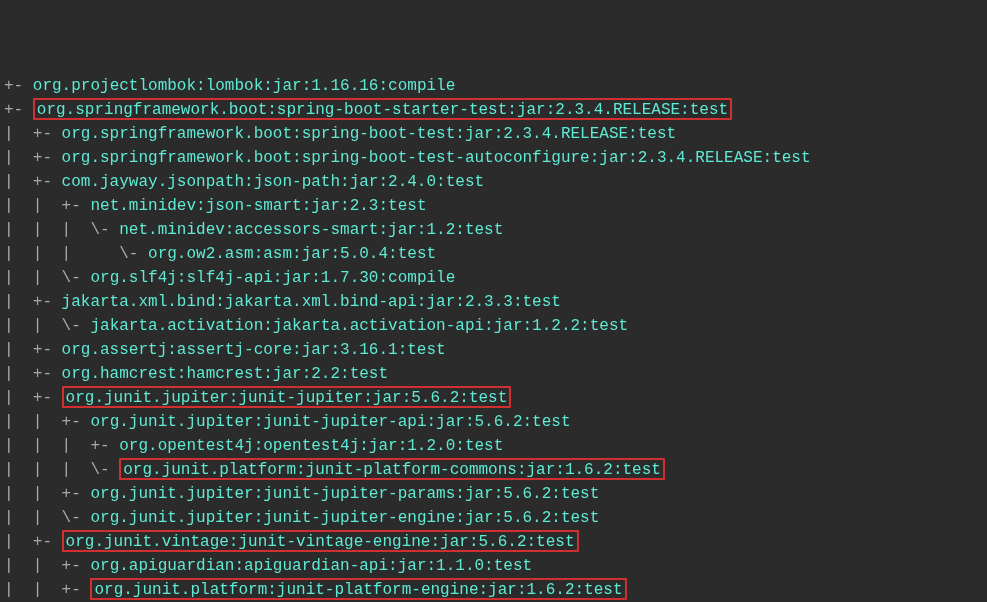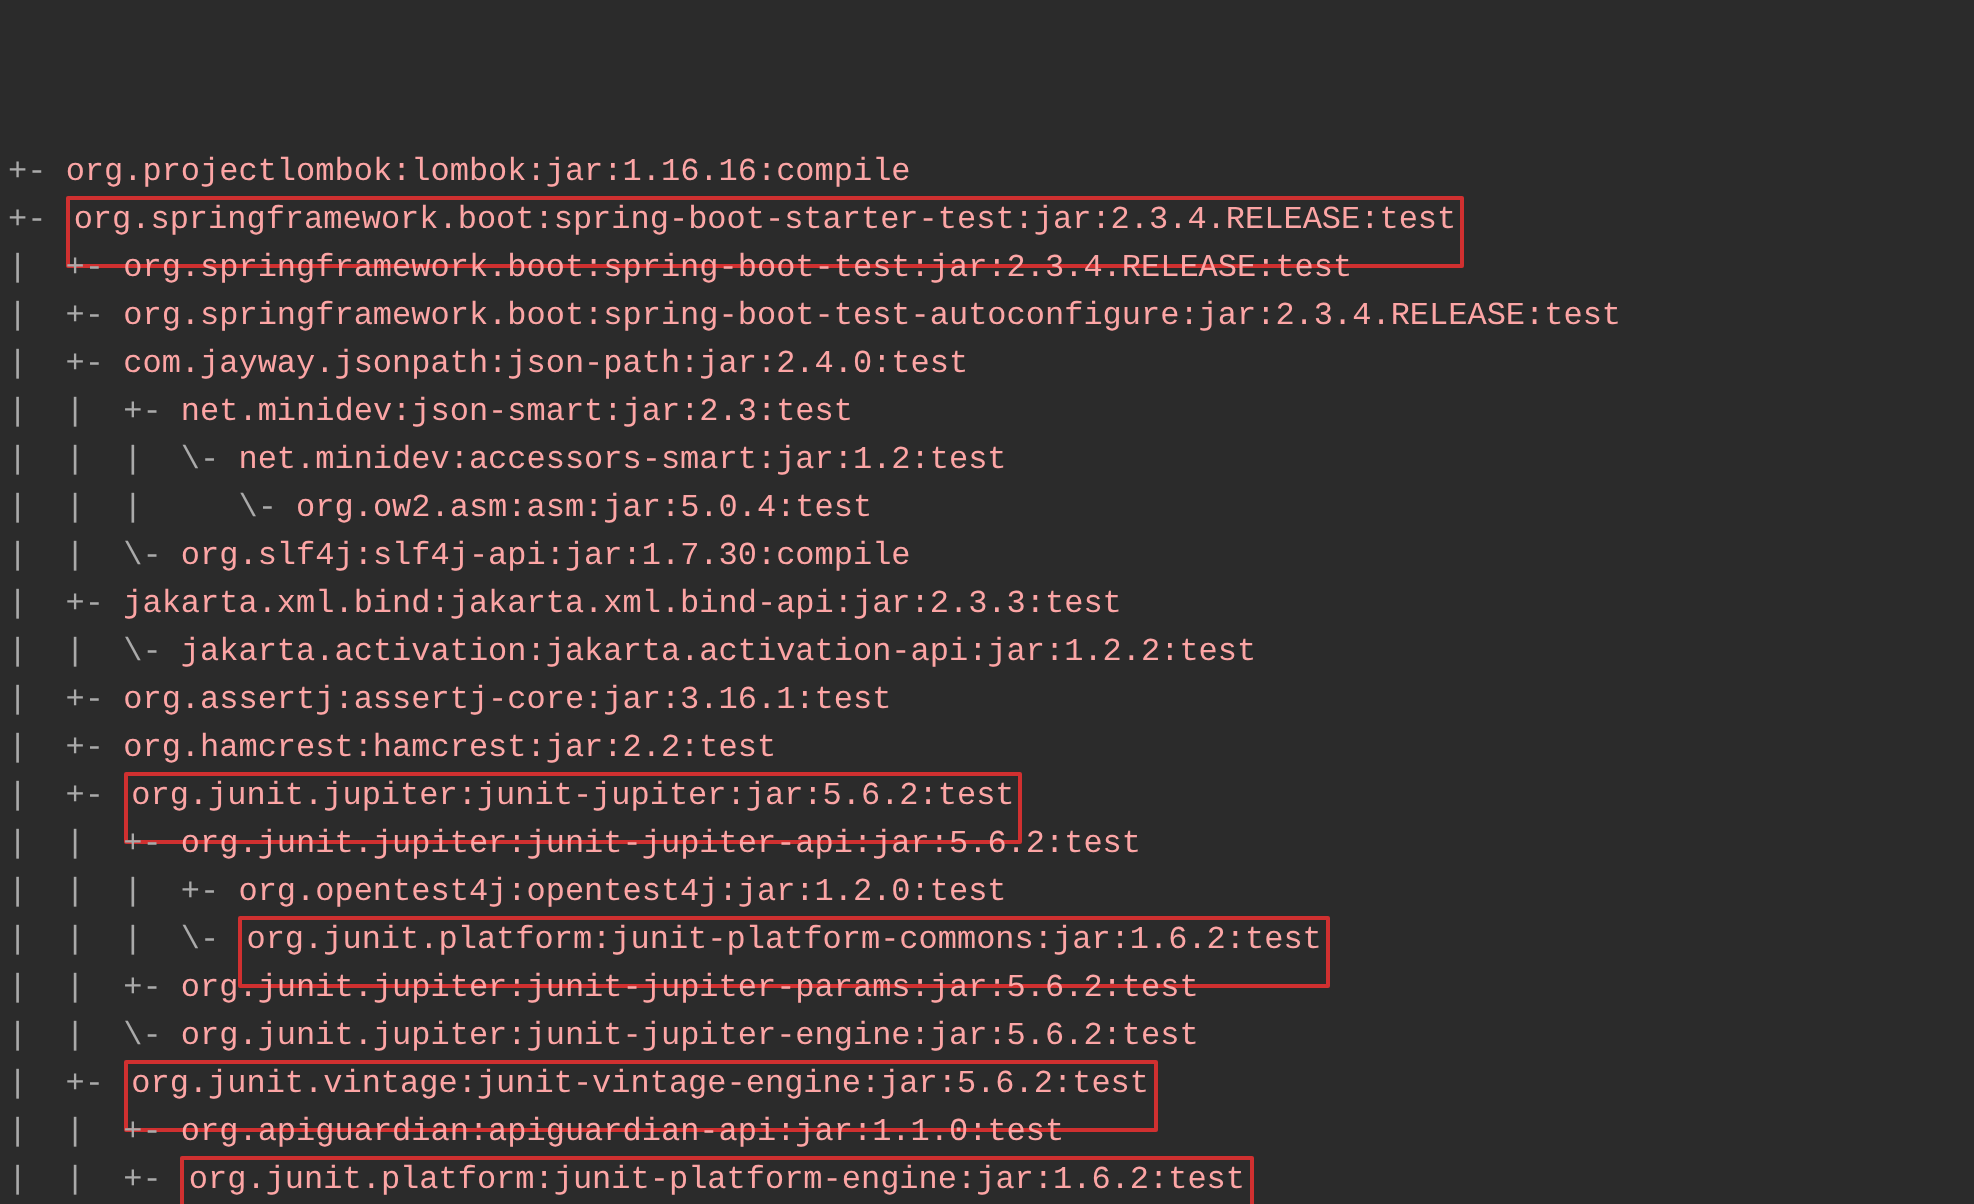--- a/index.html
+++ b/index.html
@@ -10,28 +10,28 @@
     font-size: 16px;
     line-height: 24px;
     white-space: pre;
     width: 987px;
     height: 602px;
     overflow: hidden;
     padding: 2px 4px;
   }
   .line { display: block; height: 24px; }
   .tree { color: #aaaaaa; }
-  .txt  { color: #fca5a5; }
+  .txt  { color: #5eead4; }
   .hl {
     border: 2px solid #d03030;
     padding: 0 2px;
     border-radius: 1px;
     display: inline-block;
     line-height: 20px;
-    height: 36px;
+    height: 22px;
     vertical-align: baseline;
   }
 </style>
 </head>
 <body>
 
 
 <div id="tree-root"><span class="line"><span class="tree">+- </span><span class="txt">org.projectlombok:lombok:jar:1.16.16:compile</span></span><span class="line"><span class="tree">+- </span><span class="txt hl">org.springframework.boot:spring-boot-starter-test:jar:2.3.4.RELEASE:test</span></span><span class="line"><span class="tree">|  +- </span><span class="txt">org.springframework.boot:spring-boot-test:jar:2.3.4.RELEASE:test</span></span><span class="line"><span class="tree">|  +- </span><span class="txt">org.springframework.boot:spring-boot-test-autoconfigure:jar:2.3.4.RELEASE:test</span></span><span class="line"><span class="tree">|  +- </span><span class="txt">com.jayway.jsonpath:json-path:jar:2.4.0:test</span></span><span class="line"><span class="tree">|  |  +- </span><span class="txt">net.minidev:json-smart:jar:2.3:test</span></span><span class="line"><span class="tree">|  |  |  \- </span><span class="txt">net.minidev:accessors-smart:jar:1.2:test</span></span><span class="line"><span class="tree">|  |  |     \- </span><span class="txt">org.ow2.asm:asm:jar:5.0.4:test</span></span><span class="line"><span class="tree">|  |  \- </span><span class="txt">org.slf4j:slf4j-api:jar:1.7.30:compile</span></span><span class="line"><span class="tree">|  +- </span><span class="txt">jakarta.xml.bind:jakarta.xml.bind-api:jar:2.3.3:test</span></span><span class="line"><span class="tree">|  |  \- </span><span class="txt">jakarta.activation:jakarta.activation-api:jar:1.2.2:test</span></span><span class="line"><span class="tree">|  +- </span><span class="txt">org.assertj:assertj-core:jar:3.16.1:test</span></span><span class="line"><span class="tree">|  +- </span><span class="txt">org.hamcrest:hamcrest:jar:2.2:test</span></span><span class="line"><span class="tree">|  +- </span><span class="txt hl">org.junit.jupiter:junit-jupiter:jar:5.6.2:test</span></span><span class="line"><span class="tree">|  |  +- </span><span class="txt">org.junit.jupiter:junit-jupiter-api:jar:5.6.2:test</span></span><span class="line"><span class="tree">|  |  |  +- </span><span class="txt">org.opentest4j:opentest4j:jar:1.2.0:test</span></span><span class="line"><span class="tree">|  |  |  \- </span><span class="txt hl">org.junit.platform:junit-platform-commons:jar:1.6.2:test</span></span><span class="line"><span class="tree">|  |  +- </span><span class="txt">org.junit.jupiter:junit-jupiter-params:jar:5.6.2:test</span></span><span class="line"><span class="tree">|  |  \- </span><span class="txt">org.junit.jupiter:junit-jupiter-engine:jar:5.6.2:test</span></span><span class="line"><span class="tree">|  +- </span><span class="txt hl">org.junit.vintage:junit-vintage-engine:jar:5.6.2:test</span></span><span class="line"><span class="tree">|  |  +- </span><span class="txt">org.apiguardian:apiguardian-api:jar:1.1.0:test</span></span><span class="line"><span class="tree">|  |  +- </span><span class="txt hl">org.junit.platform:junit-platform-engine:jar:1.6.2:test</span></span></div>
 
 

